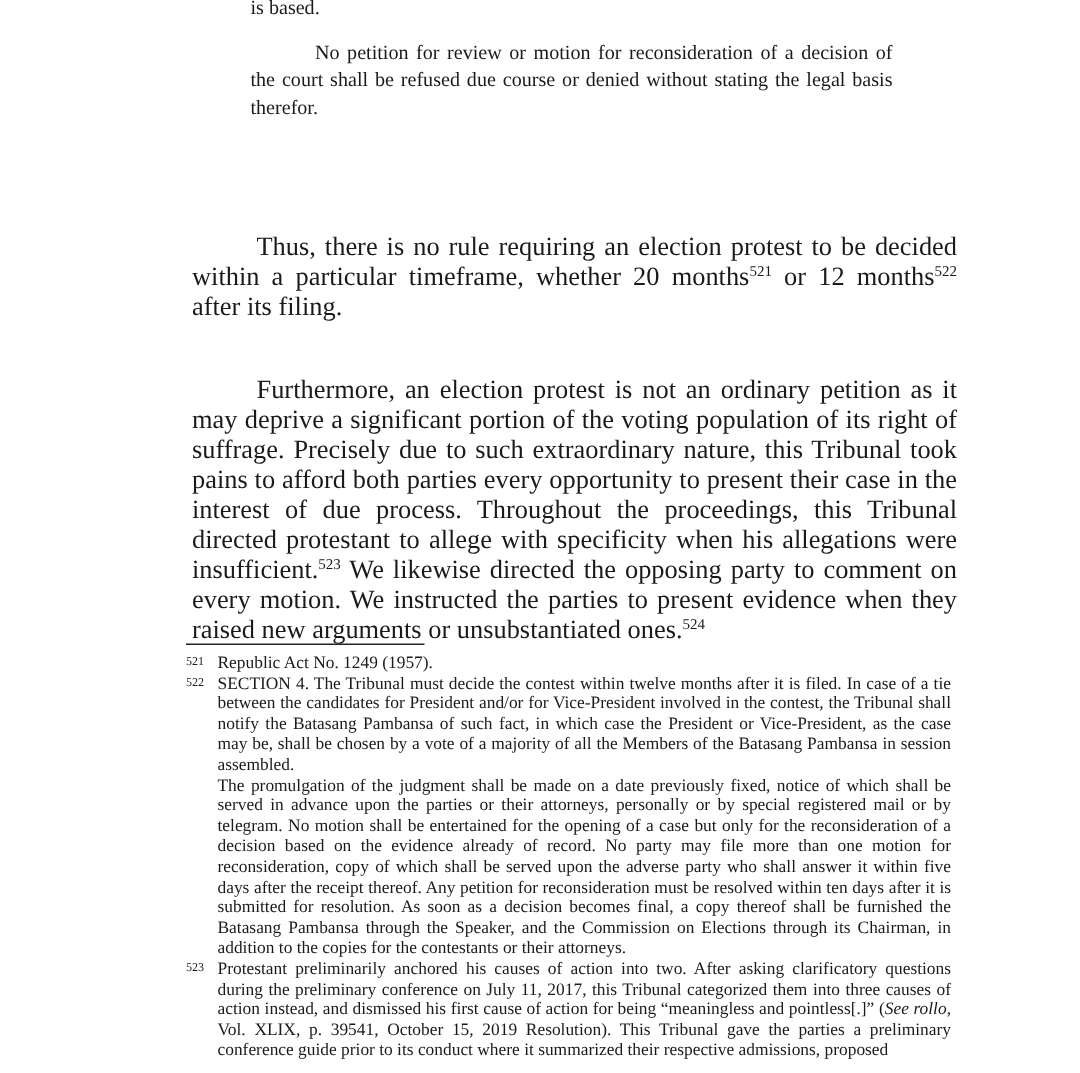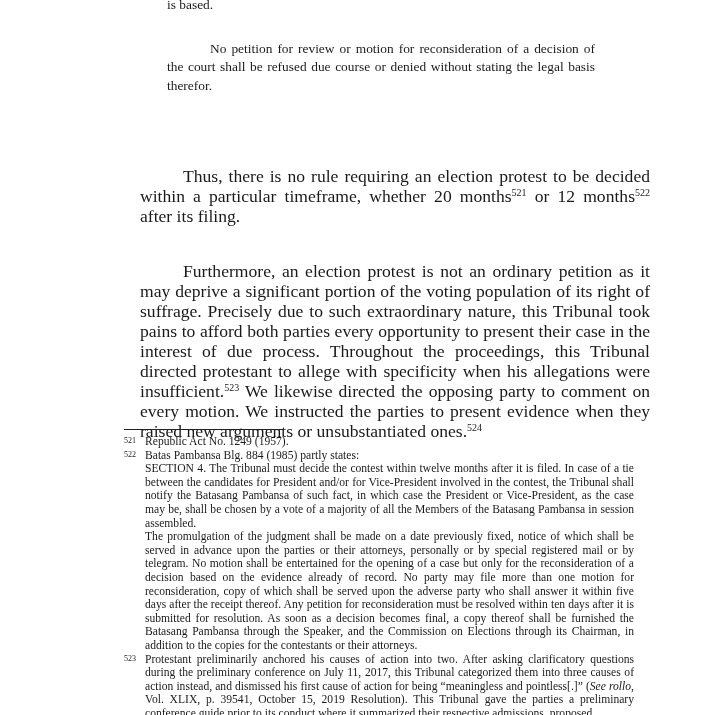--- a/index.html
+++ b/index.html
@@ -9,54 +9,53 @@
     position:relative;
   }
   .page { position:absolute; left:0; top:0; width:720px; height:535px; }
   .quote {
     position:absolute; left:167px; width:428px; font-size:13.4px; line-height:18.5px;
   }
   .quote p { margin:0; text-align:justify; }
   .quote .indent { text-indent:43px; }
   .body-para {
     position:absolute; left:124px; width:510px; font-size:17.6px; line-height:20px;
-    text-align:justify; text-indent:43px; margin:16px;
+    text-align:justify; text-indent:43px; margin:4px;
   }
   sup { font-size:10px; line-height:0; vertical-align:6px; }
   .sep { position:absolute; left:124px; top:429px; width:159px; height:0; border-top:1px solid #222; }
   .fns { position:absolute; left:124px; top:435px; width:510px; font-size:11.6px; line-height:13.6px; }
   .fn { position:relative; padding-left:21px; text-align:justify; }
   .fn-num { position:absolute; left:0; top:0; font-size:8px; line-height:12px; }
   .fn p { margin:0; text-align:justify; }
   i { }
 </style>
 </head>
 <body>
 
 <div class="page">
 
   <div class="quote" style="top:-4px;">
     <p>is based.</p>
-    <p class="indent" style="margin-top:25px;">No petition for review or motion for reconsideration of a decision of the court shall be refused due course or denied without stating the legal basis therefor.</p>
+    <p class="indent" style="margin-top:11px;">No petition for review or motion for reconsideration of a decision of the court shall be refused due course or denied without stating the legal basis therefor.</p>
   </div>
 
   <p class="body-para" style="top:150px;"><span>Thus, there is no rule requiring an election protest to be decided within a particular timeframe, whether 20 months</span><sup>521</sup><span> or 12 months</span><sup>522</sup><span> after its filing.</span></p>
 
   <p class="body-para" style="top:245px;"><span>Furthermore, an election protest is not an ordinary petition as it may deprive a significant portion of the voting population of its right of suffrage. Precisely due to such extraordinary nature, this Tribunal took pains to afford both parties every opportunity to present their case in the interest of due process.  Throughout the proceedings, this Tribunal directed protestant to allege with specificity when his allegations were insufficient.</span><sup>523</sup><span>  We likewise directed the opposing party to comment on every motion.  We instructed the parties to present evidence when they raised new arguments or unsubstantiated ones.</span><sup>524</sup></p>
 
   <div class="sep"></div>
 
   <div class="fns">
     <div class="fn">
       <span class="fn-num">521</span>
       <p>Republic Act No. 1249 (1957).</p>
     </div>
     <div class="fn">
       <span class="fn-num">522</span>
-      <p>Batas Pambansa Blg. 884 (1985) partly states:</p>
       <p>SECTION 4.  The Tribunal must decide the contest within twelve months after it is filed. In case of a tie between the candidates for President and/or for Vice-President involved in the contest, the Tribunal shall notify the Batasang Pambansa of such fact, in which case the President or Vice-President, as the case may be, shall be chosen by a vote of a majority of all the Members of the Batasang Pambansa in session assembled.</p>
       <p>The promulgation of the judgment shall be made on a date previously fixed, notice of which shall be served in advance upon the parties or their attorneys, personally or by special registered mail or by telegram. No motion shall be entertained for the opening of a case but only for the reconsideration of a decision based on the evidence already of record. No party may file more than one motion for reconsideration, copy of which shall be served upon the adverse party who shall answer it within five days after the receipt thereof. Any petition for reconsideration must be resolved within ten days after it is submitted for resolution. As soon as a decision becomes final, a copy thereof shall be furnished the Batasang Pambansa through the Speaker, and the Commission on Elections through its Chairman, in addition to the copies for the contestants or their attorneys.</p>
     </div>
     <div class="fn">
       <span class="fn-num">523</span>
       <p><span>Protestant preliminarily anchored his causes of action into two. After asking clarificatory questions during the preliminary conference on July 11, 2017, this Tribunal categorized them into three causes of action instead, and dismissed his first cause of action for being “meaningless and pointless[.]” (</span><i>See rollo</i><span>, Vol. XLIX, p. 39541, October 15, 2019 Resolution). This Tribunal gave the parties a preliminary conference guide prior to its conduct where it summarized their respective admissions, proposed</span></p>
     </div>
   </div>
 
 </div>

